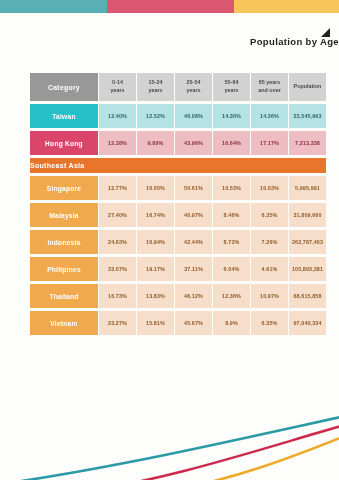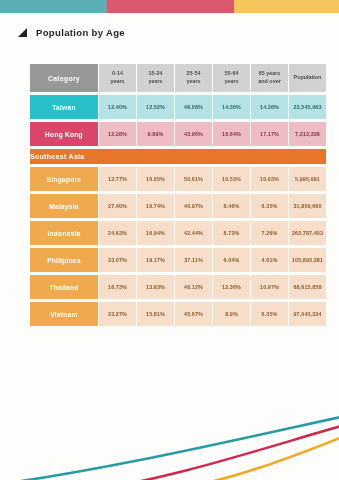--- a/index.html
+++ b/index.html
@@ -22,22 +22,23 @@
     height: 13px;
   }
   .topbar .band { height: 100%; }
   .band-teal   { flex: 0 0 31.5%; background: #5aafb4; }
   .band-pink   { flex: 0 0 37.5%; background: #d9576f; }
   .band-yellow { flex: 1 1 auto;  background: #f6c65c; }
 
   
   .title-row {
     display: flex;
-    align-items: flex-start;
+    align-items: flex-end;
     margin: 14px 0 0 18px;
+    flex-direction: column;
   }
   .tri-icon {
     width: 0; height: 0;
     border-left: 9px solid transparent;
     border-bottom: 9px solid #231f20;
     margin-right: 9px;
     position: relative;
     top: 1px;
   }
   .title-text {

